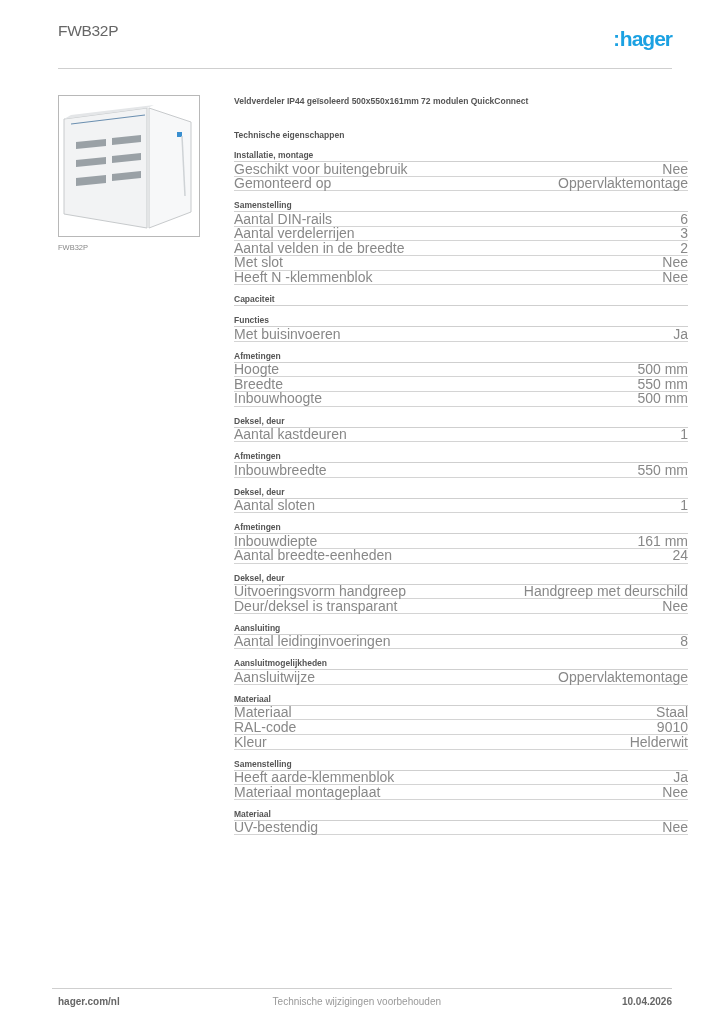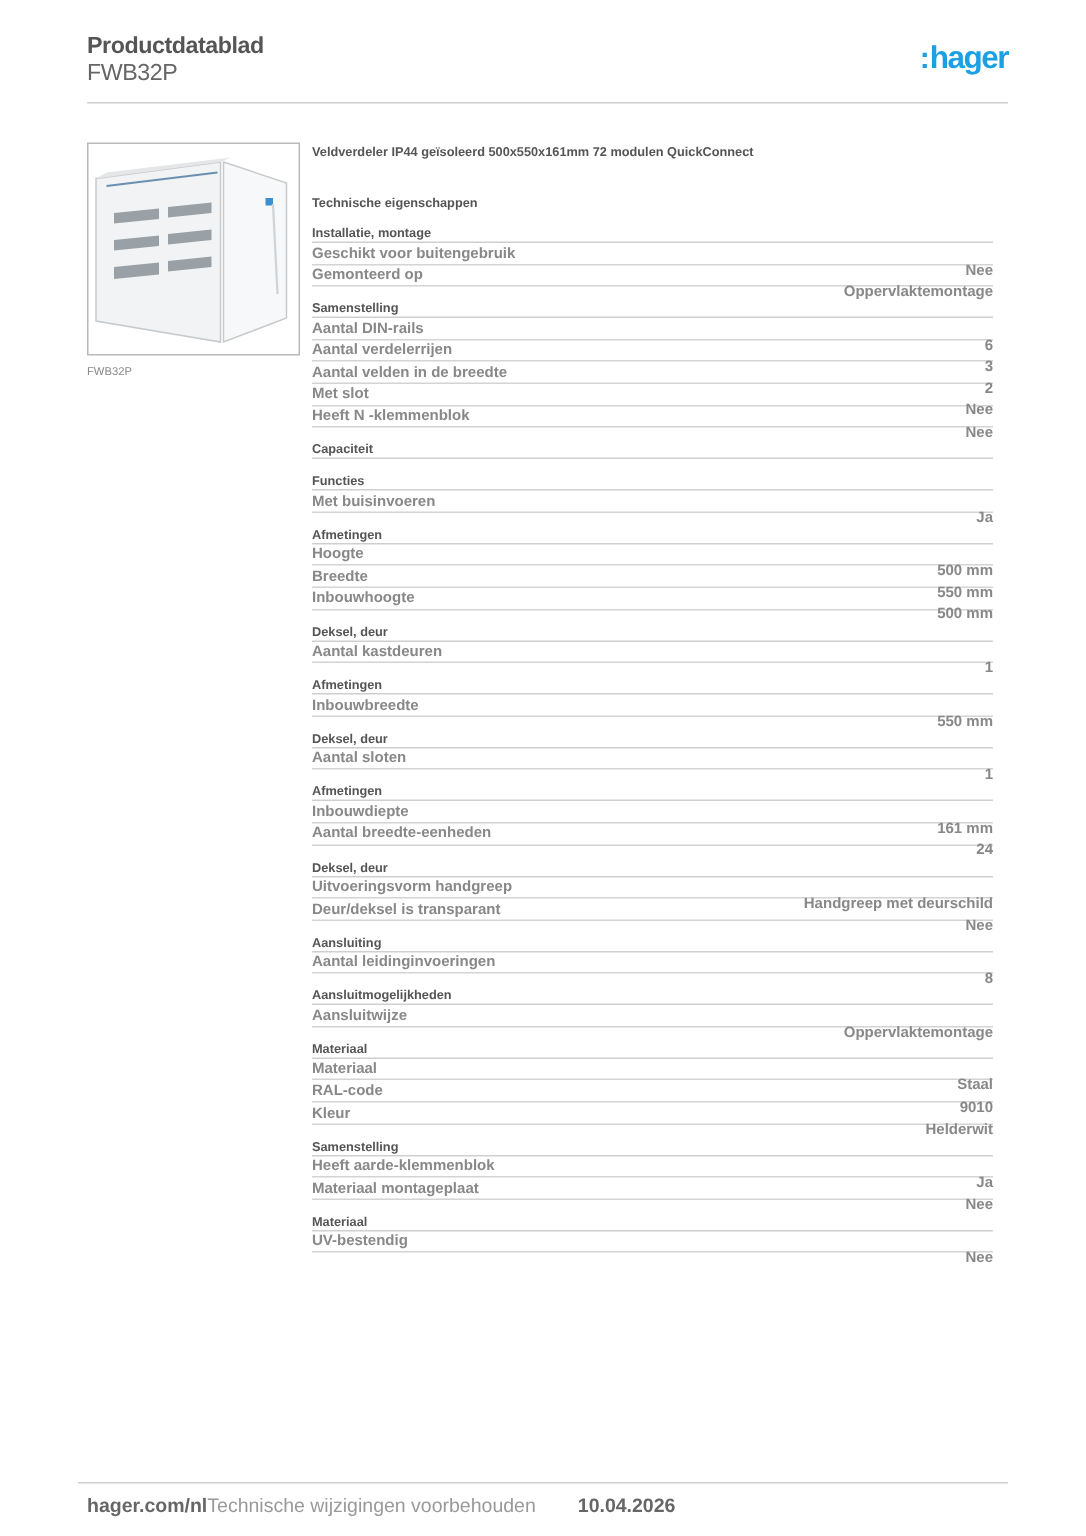--- a/index.html
+++ b/index.html
@@ -8,41 +8,40 @@
 
   .header { position: absolute; left: 58px; top: 22px; width: 614px; height: 47px; border-bottom: 1.5px solid #cfcfcf; }
   .doc-title { font-size: 15.5px; font-weight: bold; color: #555; letter-spacing: -0.3px; line-height: 18px; }
   .doc-code { font-size: 15.5px; color: #666; letter-spacing: -0.3px; line-height: 18px; }
   .logo { position: absolute; right: 0; top: 5px; font-size: 21px; font-weight: bold; color: #1ba1e2; letter-spacing: -1px; }
   .logo .colon { font-size: 20px; margin-right: 1px; }
 
   .product-image { position: absolute; left: 58px; top: 95px; width: 142px; height: 142px; border: 1px solid #b8b8b8; background: #fff; }
   .image-caption { position: absolute; left: 58px; top: 243px; font-size: 7.5px; color: #888; }
 
-  .content { position: absolute; left: 208px; top: 96px; width: 454px; }
+  .content { position: absolute; left: 234px; top: 96px; width: 454px; }
   .description { font-size: 8.5px; font-weight: bold; color: #555; height: 30px; }
   .tech-title { font-size: 8.5px; font-weight: bold; color: #555; height: 24px; padding-top: 4px; }
 
   .section { margin-bottom: 9px; }
   .section-title { font-size: 8.5px; font-weight: bold; color: #555; line-height: 11px; height: 12px; border-bottom: 1.5px solid #cfcfcf; }
-  .row { display: flex; justify-content: space-between; font-size: 10px; color: #888; line-height: 13px; height: 14.6px; border-bottom: 1.5px solid #d4d4d4; padding-top: 0.5px; font-weight: bold; }
+  .row { display: flex; justify-content: space-between; font-size: 14px; color: #888; line-height: 13px; height: 14.6px; border-bottom: 1.5px solid #d4d4d4; padding-top: 0.5px; }
   .row .label { white-space: nowrap; }
-  .row .value { white-space: nowrap; text-align: right; margin-top: 11px; }
+  .row .value { white-space: nowrap; text-align: right; }
 
   .footer { position: absolute; left: 52px; top: 988px; width: 620px; border-top: 1.5px solid #cfcfcf; }
-  .footer-inner { display: flex; padding-top: 7px; padding-left: 6px; font-size: 13px; }
+  .footer-inner { display: flex; justify-content: space-between; padding-top: 7px; padding-left: 6px; font-size: 10px; }
   .footer-left { font-weight: bold; color: #666; }
   .footer-center { color: #999; }
   .footer-right { font-weight: bold; color: #666; margin-left: 28px; }
 </style>
 </head>
 <body>
 
 <div class="header">
-  <div class="doc-title">Productdatablad</div>
   <div class="doc-code">FWB32P</div>
   <div class="logo"><span class="colon">:</span><span>hager</span></div>
 </div>
 
 <div class="product-image">
   <svg width="140" height="140" viewBox="0 0 140 140">
 
     <polygon points="5,23 5,118 88,132 88,12" fill="#f2f3f4" stroke="#c7cacc" stroke-width="1"></polygon>
     <polygon points="5,23 12,19 95,9 88,12" fill="#e4e6e8"></polygon>
     <line x1="12" y1="28" x2="86" y2="19" stroke="#6b8fb0" stroke-width="1.2"></line>

